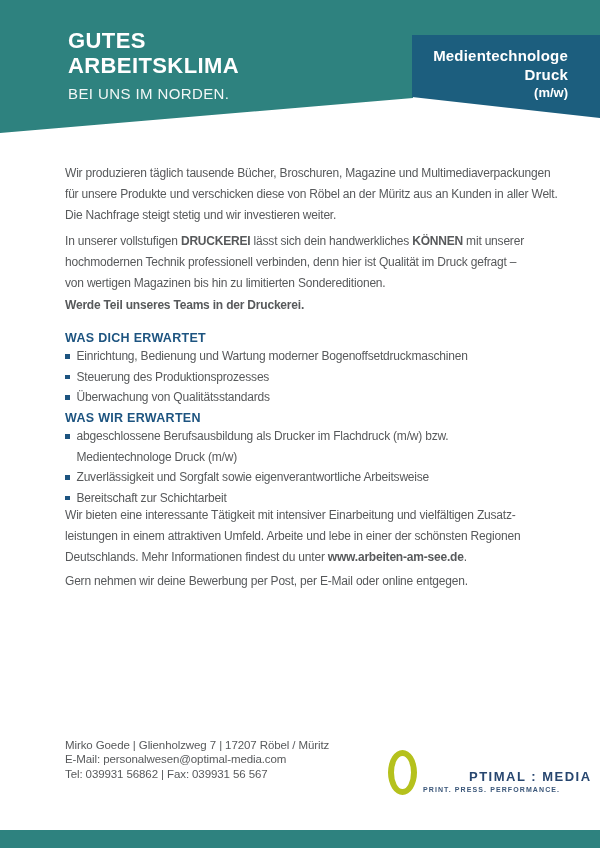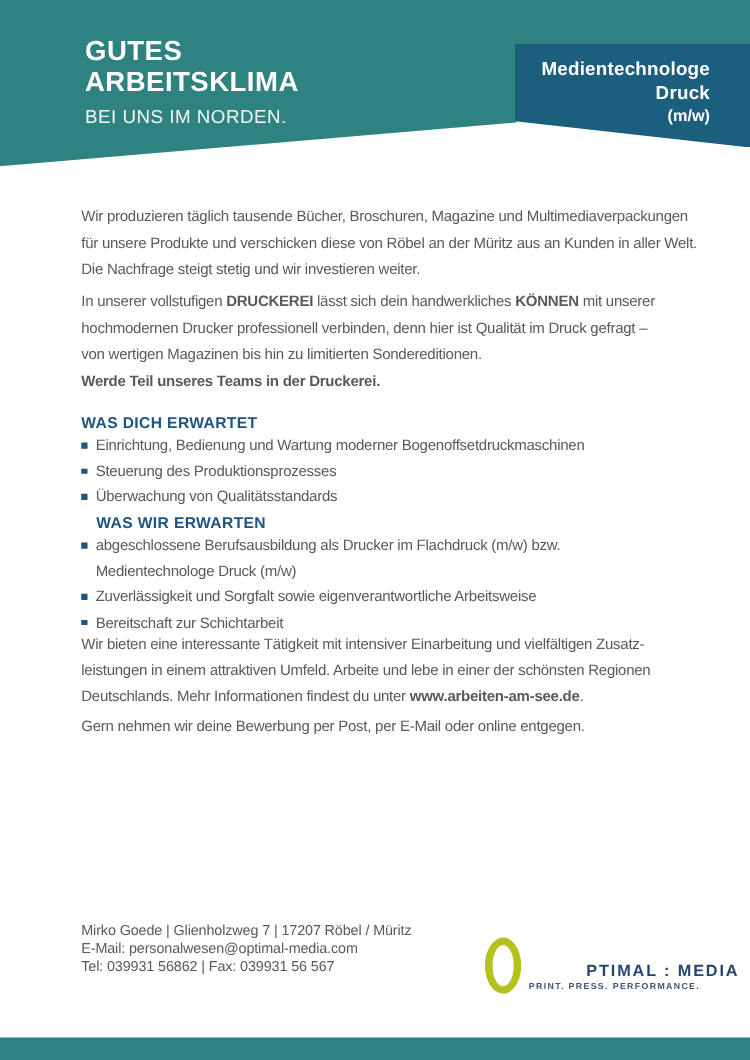--- a/index.html
+++ b/index.html
@@ -29,21 +29,21 @@
   .job-box .l3{font-size:13px;font-weight:bold;line-height:17px;}
   
   .blk{position:absolute;left:65px;color:#57595b;font-size:12px;letter-spacing:-0.2px;line-height:21px;white-space:nowrap;}
   .blk .line{white-space:nowrap;}
   .bold{font-weight:bold;}
   .b-p1{top:163px;}
   .b-p2{top:231px;}
   .b-p3{top:295px;font-weight:bold;}
   .sec-title{position:absolute;left:65px;color:#1d5480;font-size:12.5px;font-weight:bold;letter-spacing:0.3px;line-height:18px;white-space:nowrap;}
   .t-s1{top:329px;}
-  .t-s2{top:409px;margin-left:12px;}
+  .t-s2{top:409px;}
   .blist{position:absolute;left:65px;margin:0;padding:0;list-style:none;color:#57595b;font-size:12px;letter-spacing:-0.2px;}
   .l-s1{top:346px;}
   .l-s2{top:426px;}
   .blist li{display:flex;align-items:flex-start;line-height:20.5px;}
   .bullet{flex:0 0 auto;width:4.5px;height:4.5px;background:#1d5480;margin:8px 7px 0 0;}
   .li-text .line{white-space:nowrap;line-height:20.5px;}
   .b-c1{top:505px;}
   .b-c2{top:571px;}
   
   .contact{position:absolute;left:65px;top:738px;color:#57595b;font-size:11.5px;letter-spacing:-0.1px;line-height:14.3px;white-space:nowrap;}
@@ -83,21 +83,21 @@
   </div>
 
   <div class="blk b-p1">
     <div class="line">Wir produzieren täglich tausende Bücher, Broschuren, Magazine und Multimediaverpackungen</div>
     <div class="line">für unsere Produkte und verschicken diese von Röbel an der Müritz aus an Kunden in aller Welt.</div>
     <div class="line">Die Nachfrage steigt stetig und wir investieren weiter.</div>
   </div>
 
   <div class="blk b-p2">
     <div class="line"><span>In unserer vollstufigen </span><span class="bold">DRUCKEREI</span><span> lässt sich dein handwerkliches </span><span class="bold">KÖNNEN</span><span> mit unserer</span></div>
-    <div class="line">hochmodernen Drucker professionell verbinden, denn hier ist Qualität im Druck gefragt –</div>
+    <div class="line">hochmodernen Technik professionell verbinden, denn hier ist Qualität im Druck gefragt –</div>
     <div class="line">von wertigen Magazinen bis hin zu limitierten Sondereditionen.</div>
   </div>
 
   <div class="blk b-p3">Werde Teil unseres Teams in der Druckerei.</div>
 
   <div class="sec-title t-s1">WAS DICH ERWARTET</div>
   <ul class="blist l-s1">
     <li>
       <span class="bullet"></span>
       <span class="li-text"><span class="line">Einrichtung, Bedienung und Wartung moderner Bogenoffsetdruckmaschinen</span></span>

